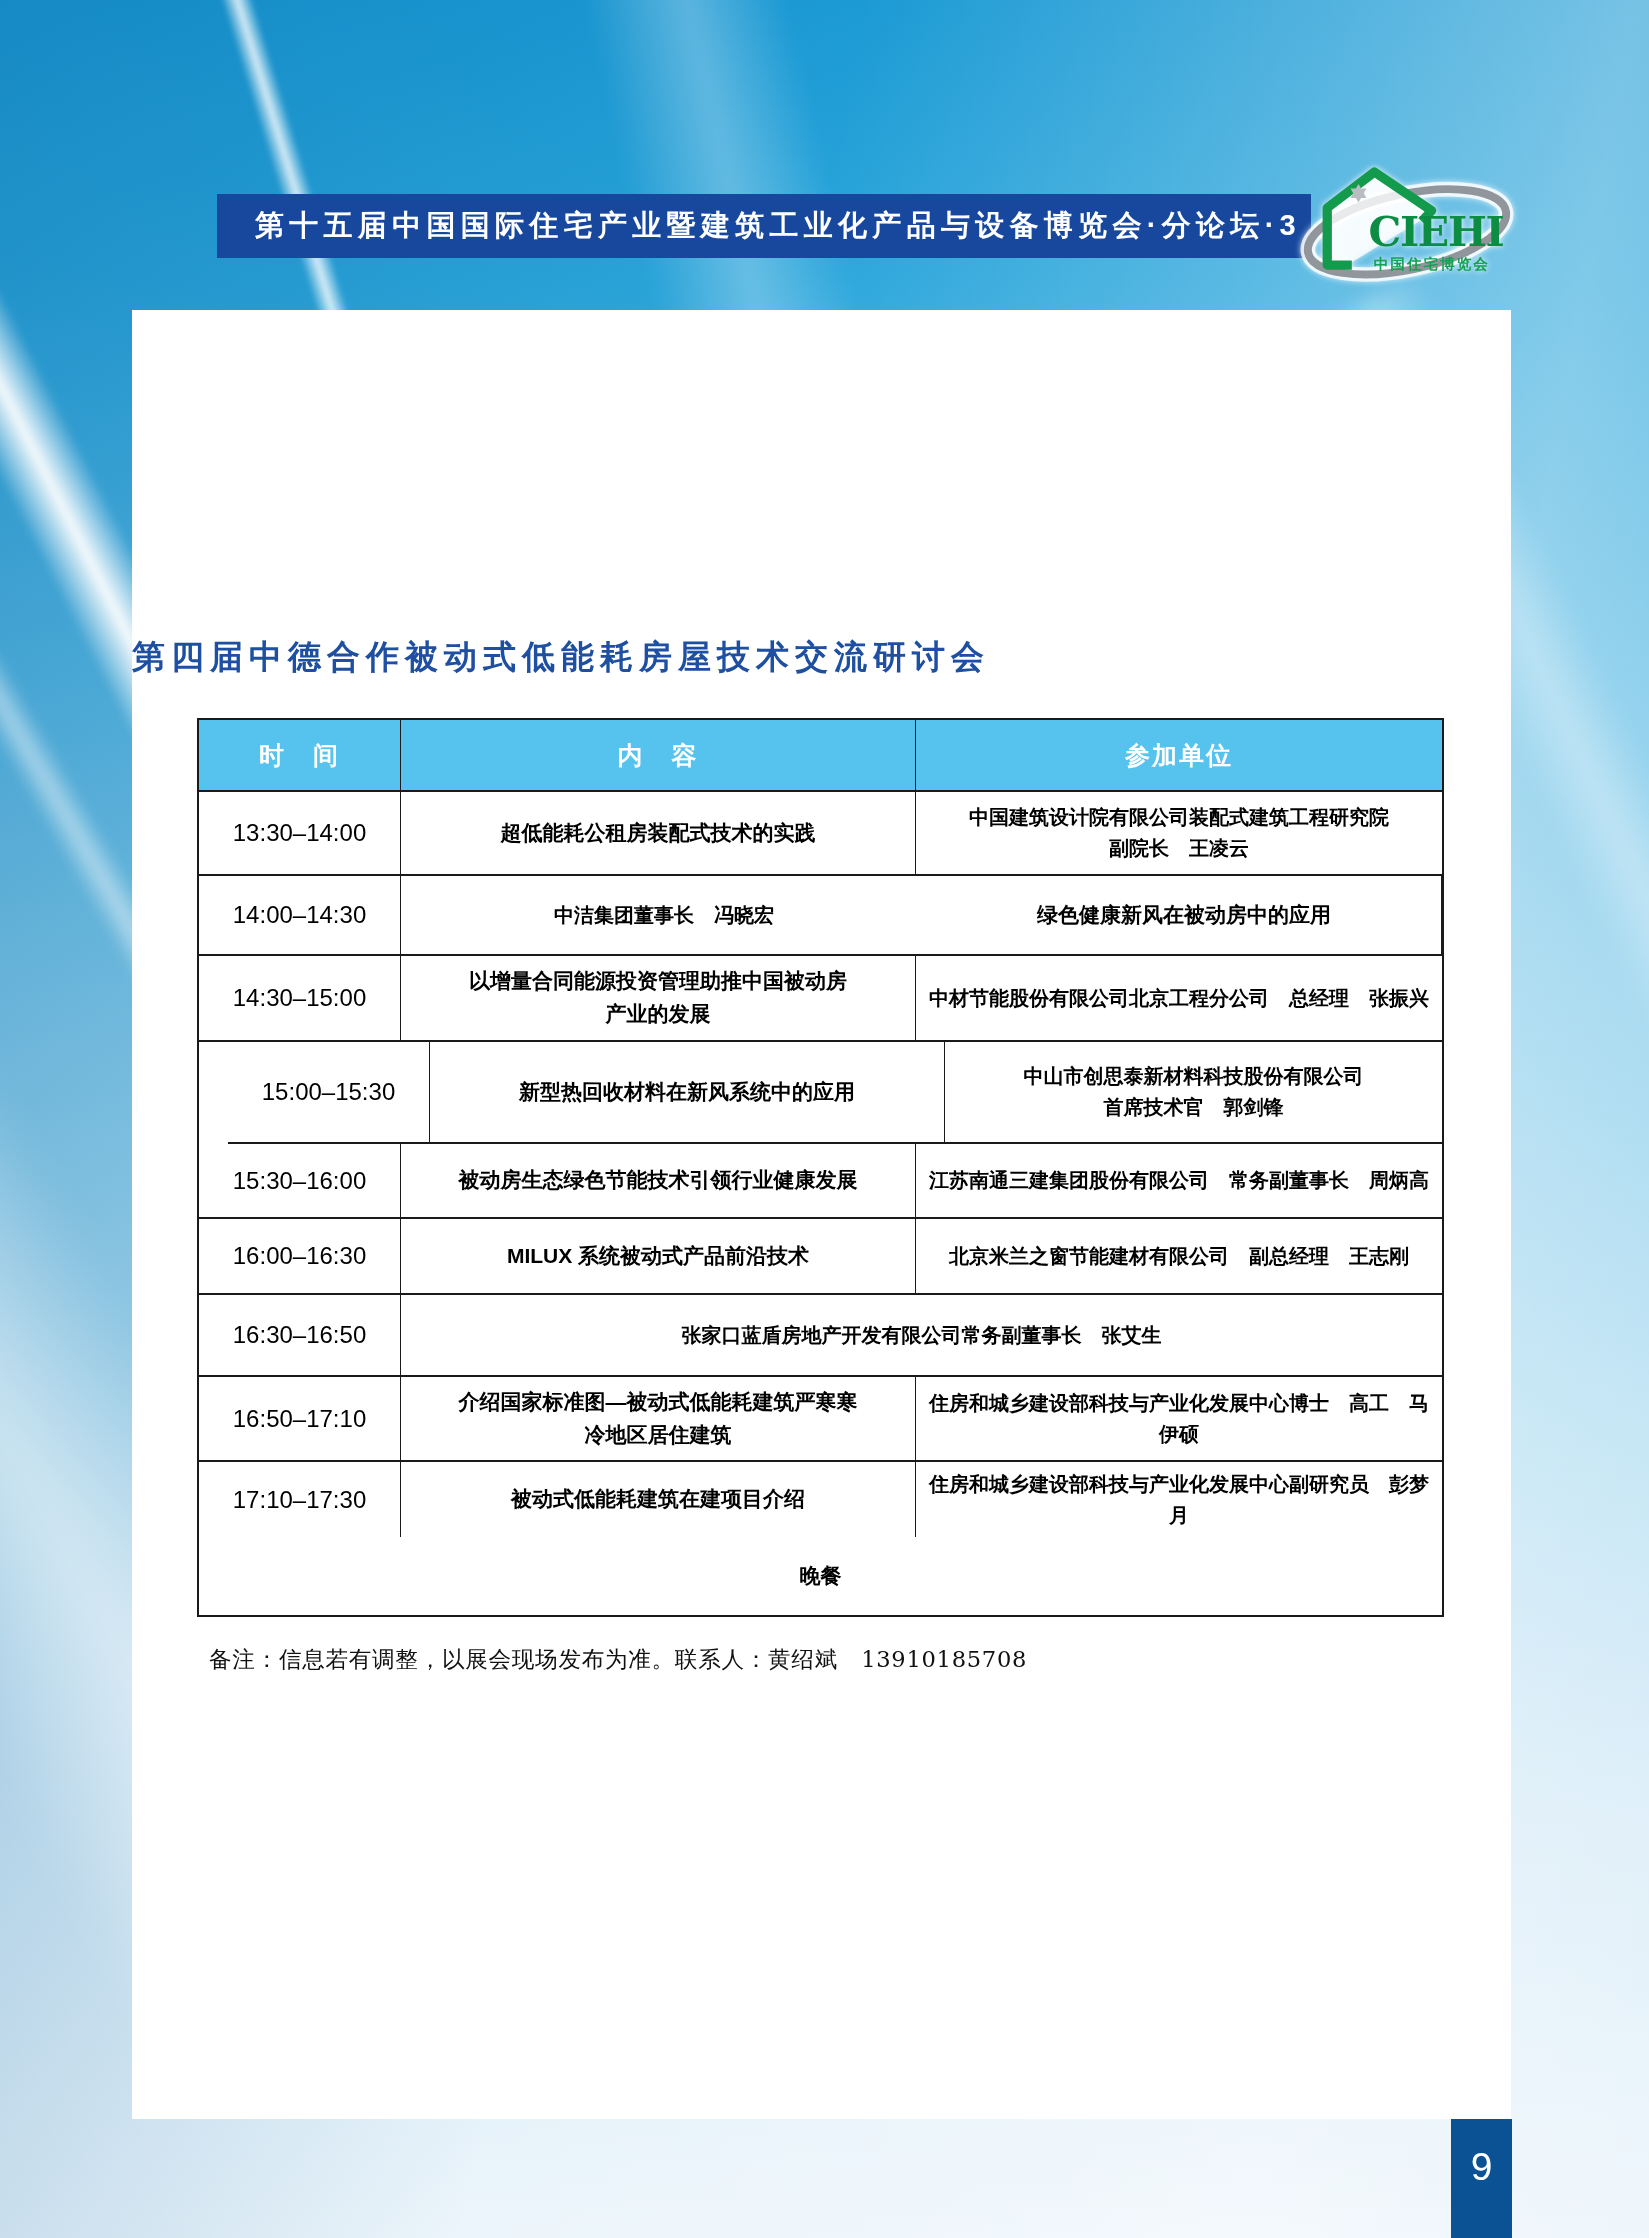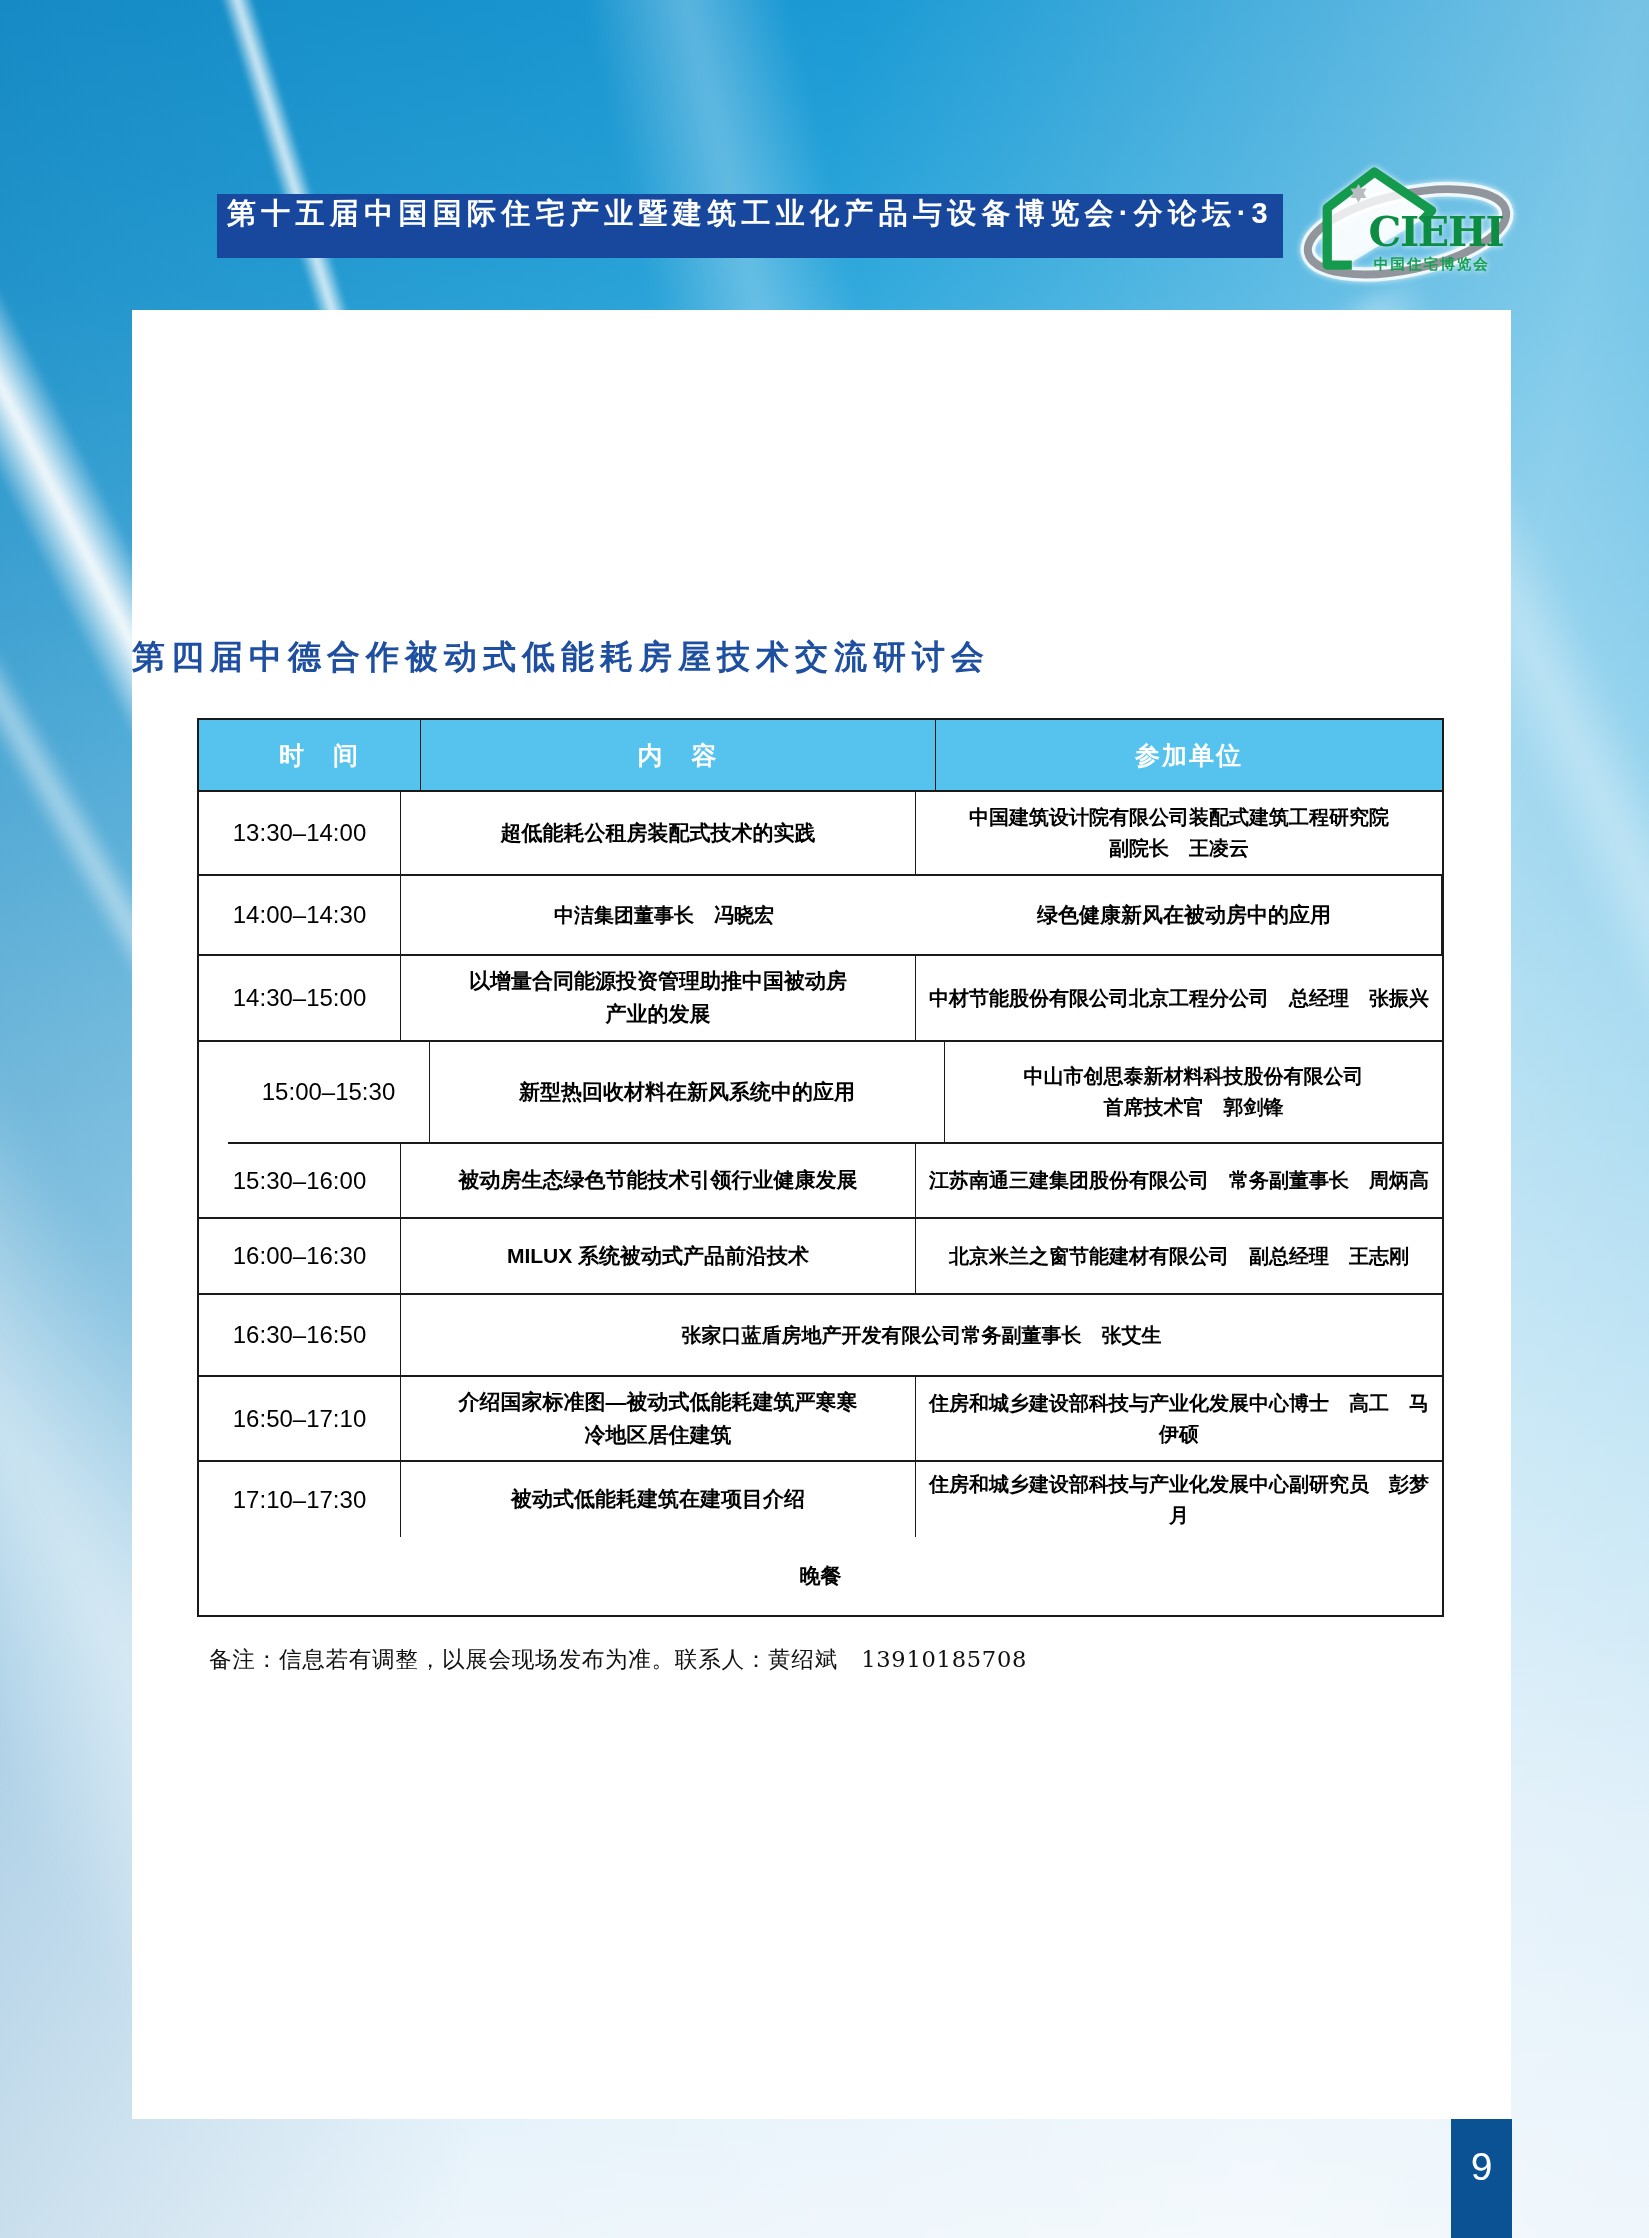--- a/index.html
+++ b/index.html
@@ -16,21 +16,21 @@
   }
   .s1{left:73px;top:93px;width:86px;height:1038px;transform:rotate(-27deg);filter:blur(3.3px);}
   .s2{left:286px;top:-106px;width:31px;height:632px;transform:rotate(-17deg);opacity:.85;filter:blur(2px);}
   .s3{left:619px;top:-173px;width:200px;height:632px;transform:rotate(-13deg);opacity:.30;filter:blur(8px);}
   .s4{left:1523px;top:253px;width:113px;height:998px;transform:rotate(-25deg);opacity:.35;filter:blur(9.3px);}
   .s5{left:-173px;top:865px;width:346px;height:1131px;transform:rotate(-30deg);opacity:.55;filter:blur(17.3px);}
   .s6{left:40px;top:412px;width:47px;height:798px;transform:rotate(-30deg);opacity:.5;filter:blur(5.3px);}
 
   .header-band{
     position:absolute;left:217px;top:194px;width:1066px;height:64px;
-    background:#17489e;z-index:3;display:flex;justify-content:center;
+    background:#17489e;z-index:3;display:flex;align-items:center;justify-content:center;padding-left:28px;
   }
   .header-band span{color:#ffffff;font-size:29px;font-weight:bold;letter-spacing:5.3px;white-space:nowrap;}
 
   .logo{position:absolute;left:1294px;top:152px;width:226px;height:153px;z-index:3;}
   .logo svg{filter:drop-shadow(0 0 3.3px rgba(255,255,255,.9));}
 
   .content{position:absolute;left:132px;top:310px;width:1379px;height:1809px;background:#ffffff;z-index:2;}
 
   .title{
     position:absolute;top:325px;left:0;width:100%;margin:0;text-align:left;
@@ -48,21 +48,21 @@
   #rows .tr:nth-child(5){height:75px;}
   #rows .tr:nth-child(6){height:76px;}
   #rows .tr:nth-child(7){height:82px;}
   #rows .tr:nth-child(8){height:85px;}
   #rows .tr:nth-child(9){height:75px;}
   .cell{box-sizing:border-box;display:flex;flex-direction:column;justify-content:center;align-items:center;text-align:center;padding:4px 9.3px;}
   .c-time{width:202px;border-right:1.3px solid #1a1a1a;font-size:24px;color:#000;white-space:nowrap;}
   .c-content{width:515px;border-right:1.3px solid #1a1a1a;font-size:21px;font-weight:bold;color:#000;}
   .c-unit{flex:1;font-size:20px;font-weight:bold;color:#000;}
   .line{line-height:1.55;}
-  .thead{height:72px;background:#55c3ee;padding-left:20px;}
+  .thead{height:72px;background:#55c3ee;}
   .thead .cell{font-size:25px;font-weight:bold;color:#ffffff;letter-spacing:2px;}
   .tfoot{height:78px;}
   .tfoot .cell{width:100%;font-size:21px;font-weight:bold;color:#000;border-right:none;}
 
   .note{
     position:absolute;left:65px;top:1322px;margin:12px;
     font-family:"DejaVu Serif",serif;font-size:22.6px;color:#111;letter-spacing:0.7px;white-space:nowrap;
   }
 
   .page-badge{

